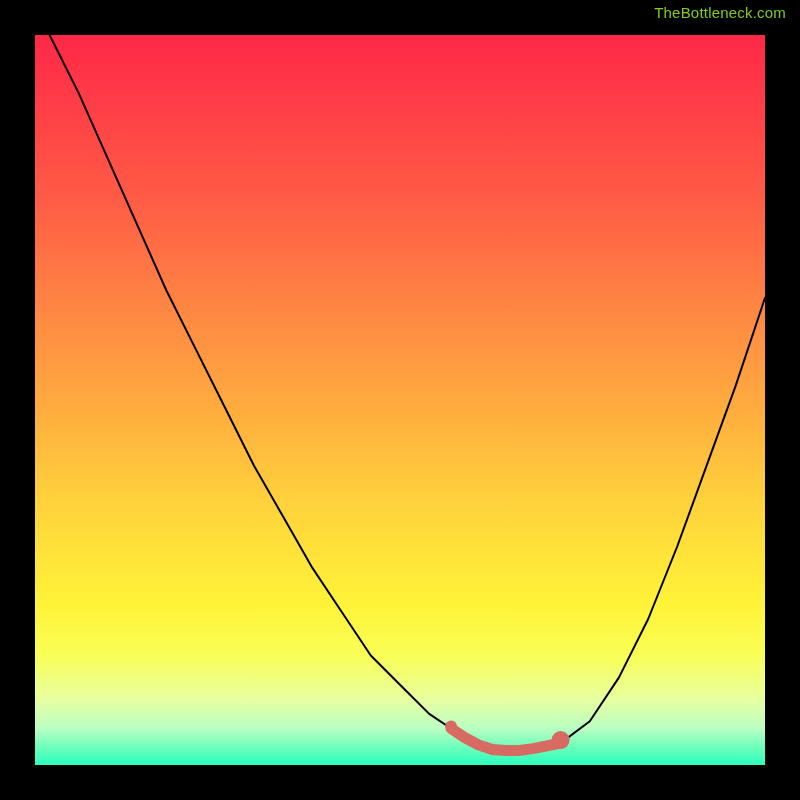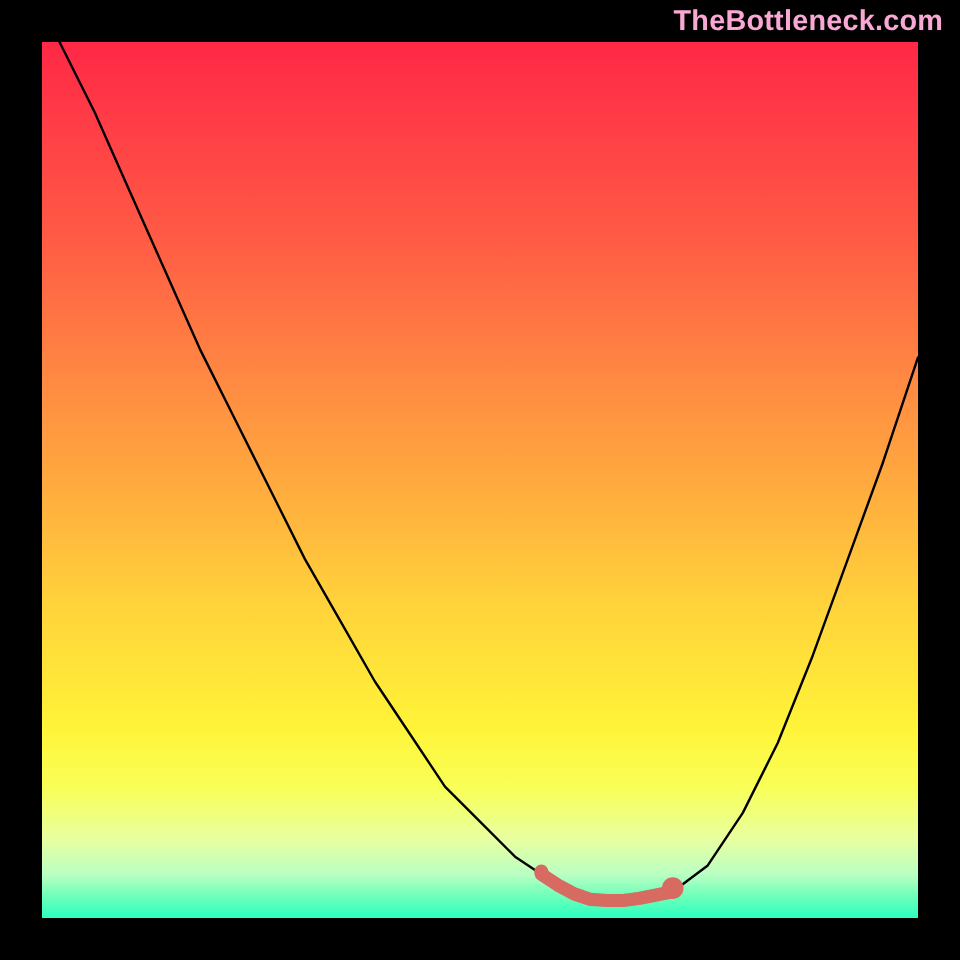--- a/index.html
+++ b/index.html
@@ -8,24 +8,24 @@
     position: relative;
     width: 800px;
     height: 800px;
     background: #000;
   }
   .attribution {
     position: absolute;
     top: 4px;
     right: 14px;
     font-family: Arial, Helvetica, sans-serif;
-    font-size: 24px;
-    color: #f9a8d4;
+    font-size: 15px;
+    color: #84cc16;
     letter-spacing: 0.2px;
-    font-weight: 700;
+    font-weight: 400;
   }
   .plot-area {
     position: absolute;
     left: 35px;
     top: 35px;
     width: 730px;
     height: 730px;
     background: linear-gradient(to bottom,
       #ff2846 0%,
       #ff3a47 8%,

